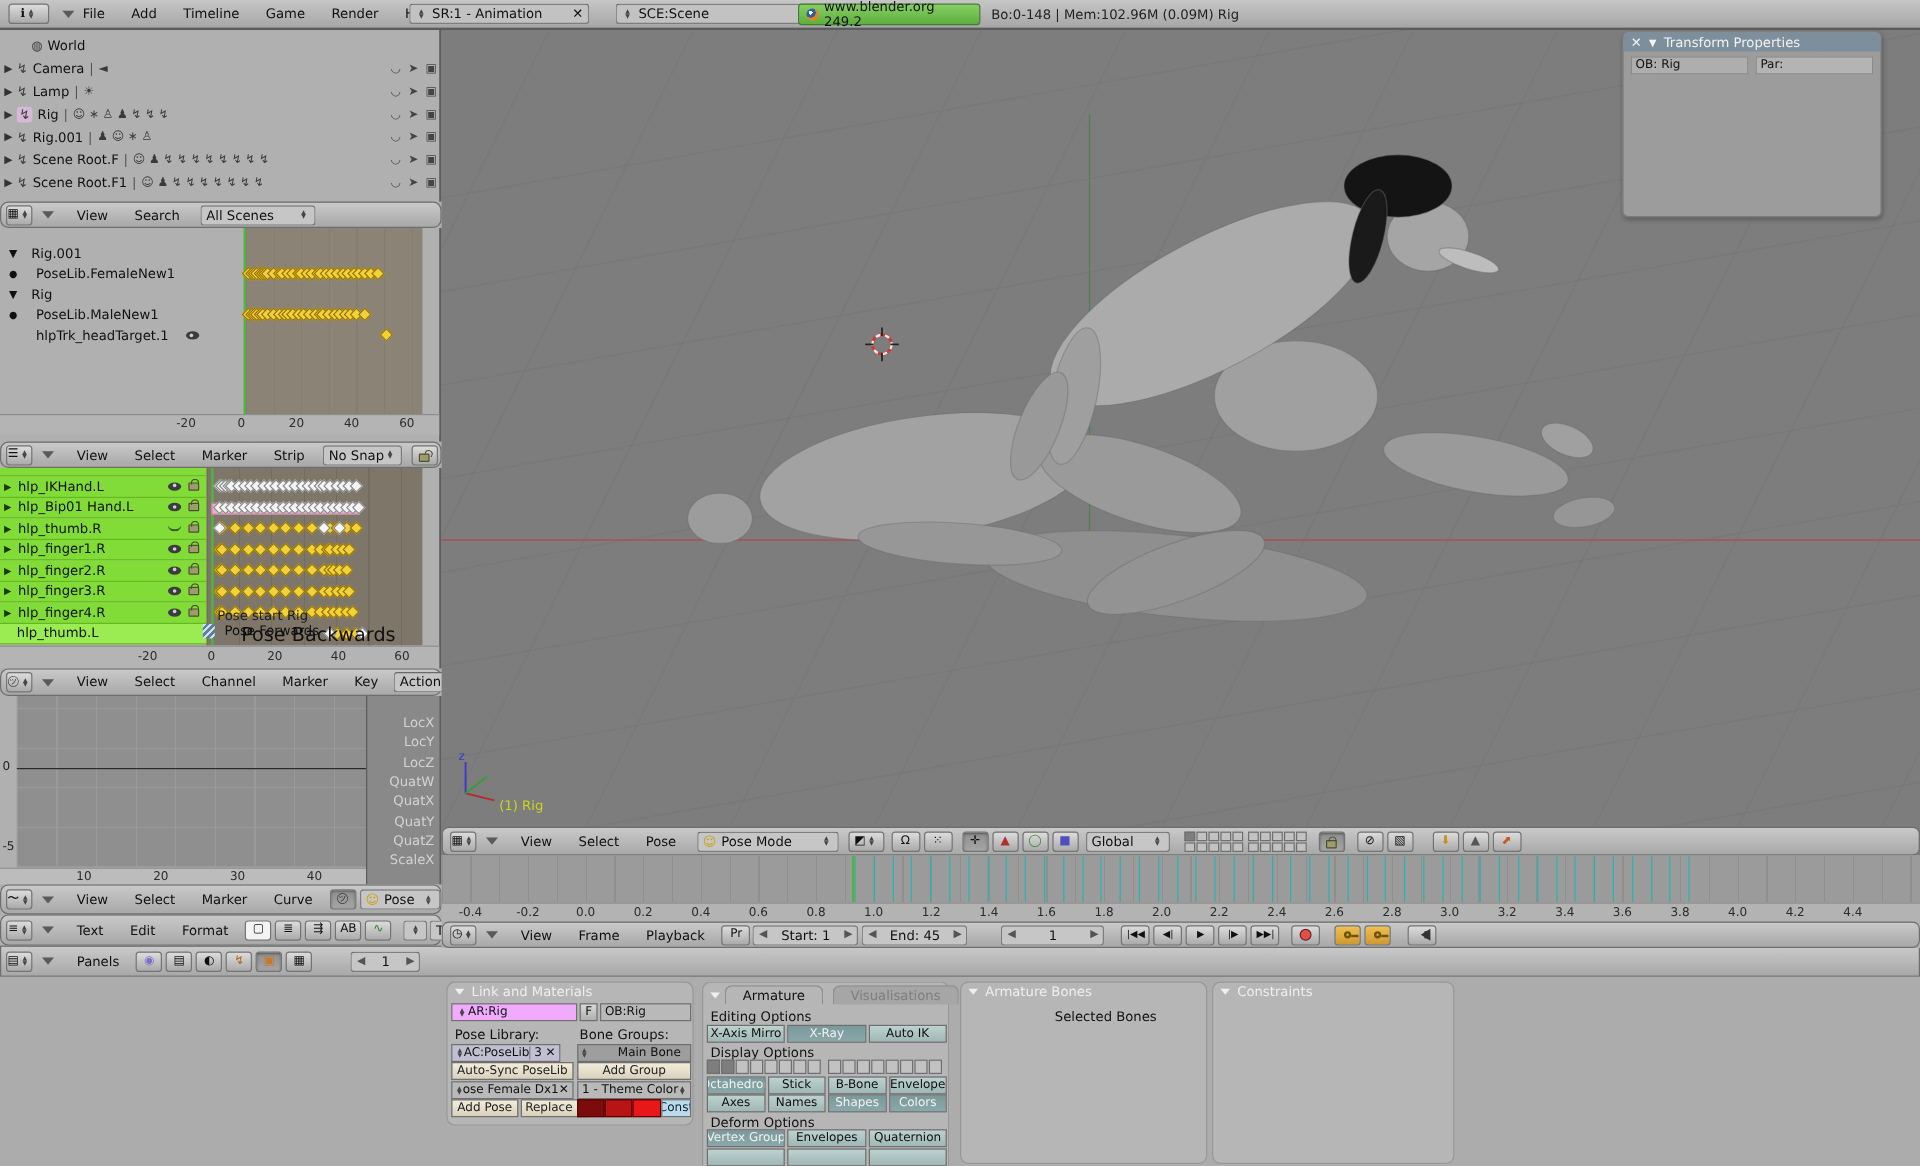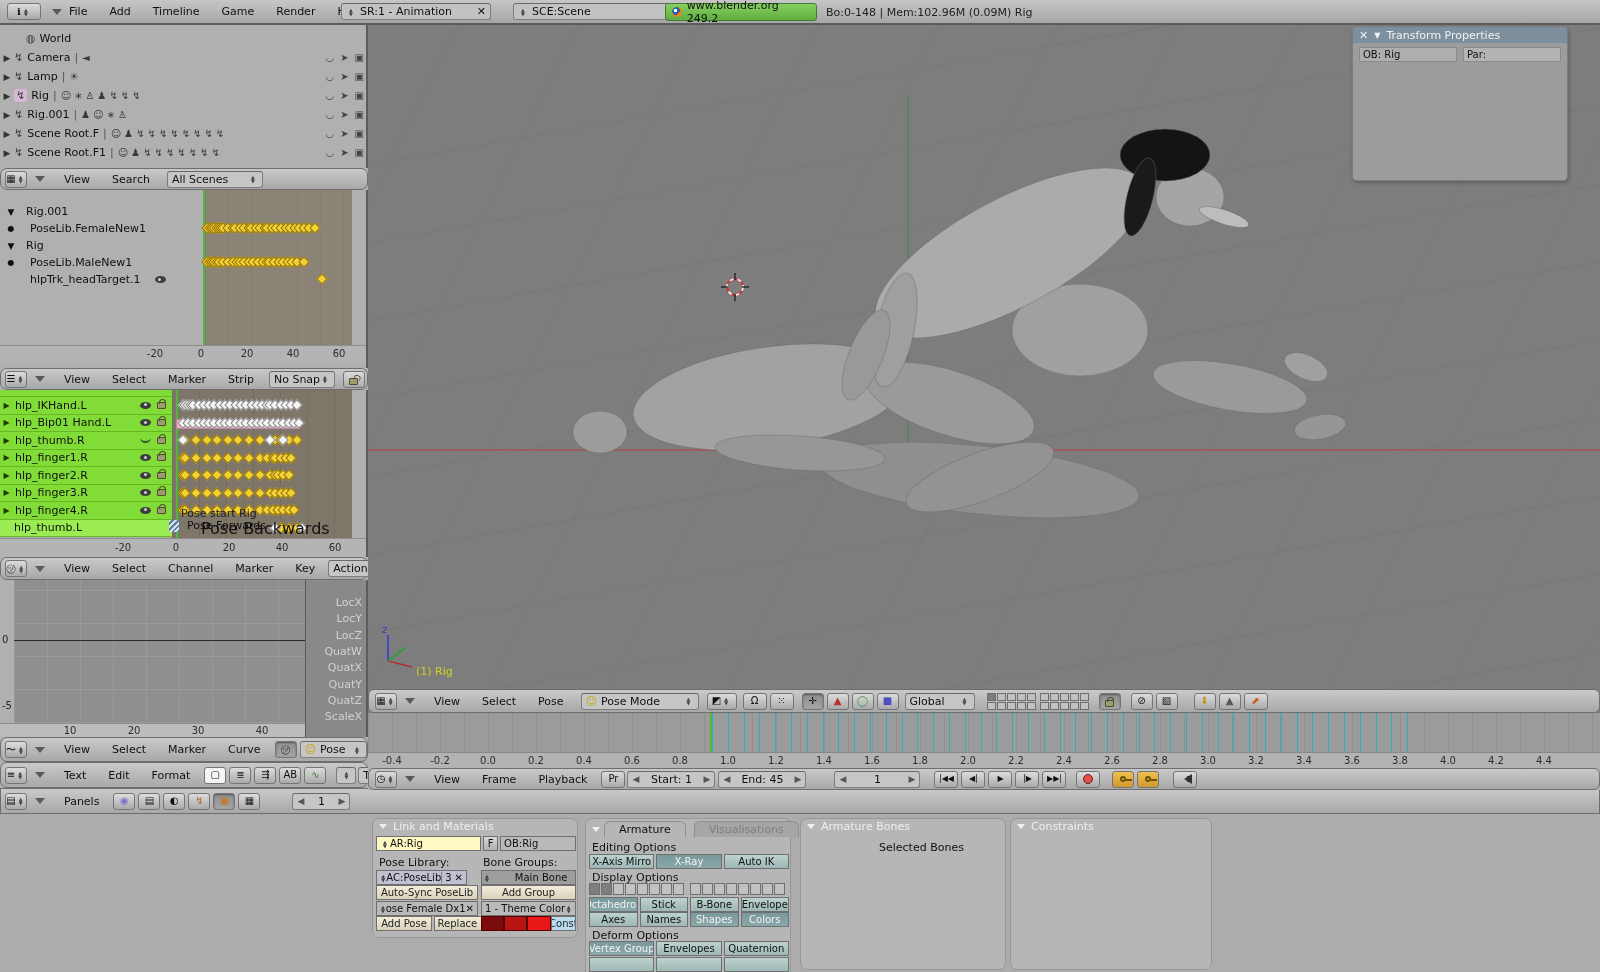--- a/index.html
+++ b/index.html
@@ -961,21 +961,21 @@
   </div>
 
   <div class="window" style="left:0;top:814px;width:1600px;height:158px;background:#acacac;">
 
     <div class="panel" style="left:372px;top:4px;width:206px;height:120px;">
       <div class="panel-hdr">
         <span class="tri"></span>
         <span>Link and Materials</span>
       </div>
       <div class="prow" style="left:3px;top:17px;width:200px;">
-        <span class="pfield" style="flex:2;background:#fef9c3;">
+        <span class="pfield" style="flex:2;background:#f0abfc;">
           <span class="stepper">
               <span>▲</span>
               <span>▼</span>
             </span>
             <span>AR:Rig</span>
         </span>
         <span class="pbtn" style="flex:0 0 15px;background:linear-gradient(#d8d8d8,#b0b0b0);">F</span>
         <span class="pfield" style="flex:1.4;">
             <span>OB:Rig</span>
           </span>

